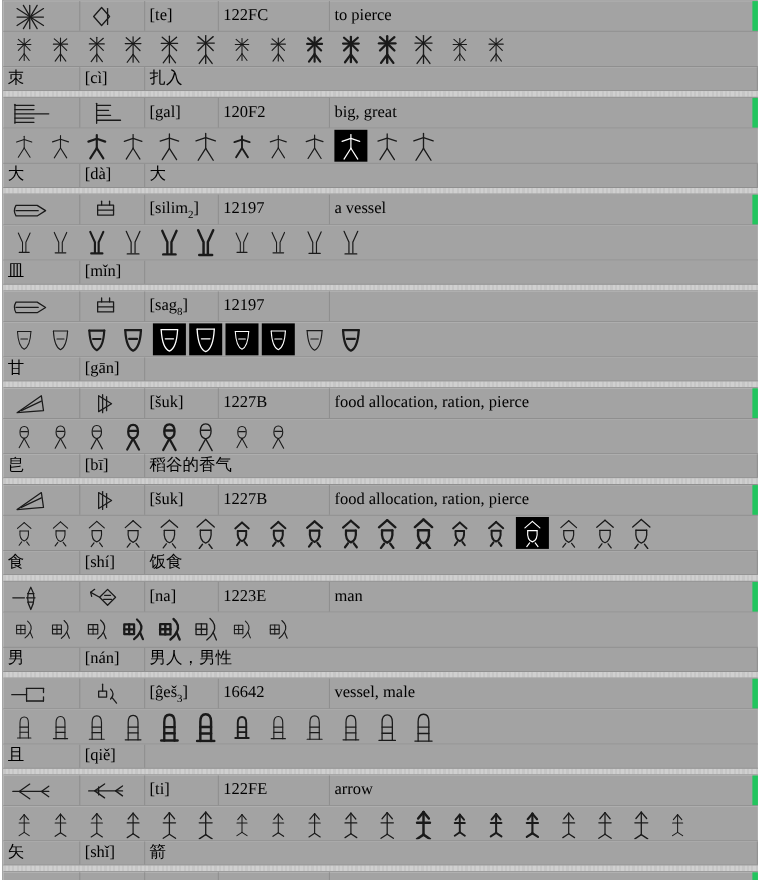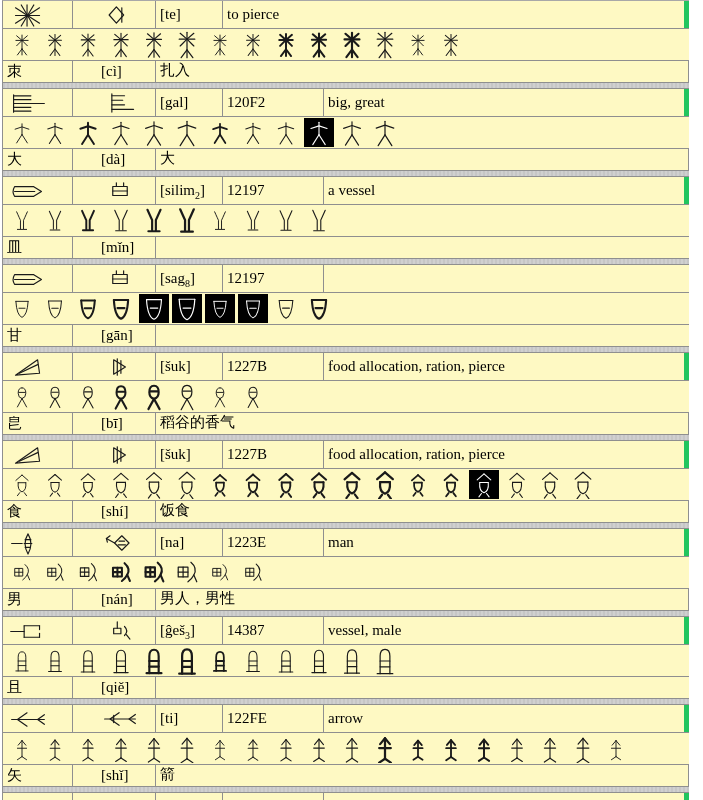--- a/index.html
+++ b/index.html
@@ -6,26 +6,26 @@
   .page {
     position:relative; width:703px; height:800px; overflow:hidden;
     background:#ffffff;
     font-family:"Liberation Serif","DejaVu Serif",serif;
     color:#000;
   }
   .doc {
     position:absolute; left:2px; top:0; width:686px;
     border-left:1px solid #8f8f8f; border-top:1px solid #a8a8a8;
   }
-  .row { display:flex; border-bottom:1px solid #8f8f8f; box-sizing:border-box; background:#fef9c3; }
+  .row { display:flex; border-bottom:1px solid #8f8f8f; box-sizing:border-box; background:#a3a3a3; }
   .cell { box-sizing:border-box; border-right:1px solid #8f8f8f; padding:1px 3px 0 4px; overflow:hidden; white-space:nowrap; }
   .header-row { height:28px; }
   .header-row .cell { font-size:15px; line-height:25px; }
   .c1 { width:70px; }
-  .c2 { width:59px;margin-left:24px; }
+  .c2 { width:59px; }
   .c3 { width:67px; }
   .c4 { width:101px; }
   .c5 { flex:1; border-right:5px solid #22c55e; }
   .c3wide { flex:1;font-family:Liberation Mono, monospace; }
   .sign-wrap { display:inline-block; margin-top:1px; }
   .glyph-row { height:32px; align-items:center; padding-left:4px; gap:3px; }
   .glyph { display:inline-flex; align-items:flex-end; justify-content:center; width:30px; height:29px; }
   .glyph.inv { background:#000; }
   .chinese-row { height:22px; }
   .chinese-row .cell { font-size:15px; line-height:19px; }
@@ -58,20 +58,21 @@
       </div>
       <div class="cell c2">
         <span class="sign-wrap sign-variant"><svg viewBox="0 0 42 26" width="38" height="24">
                   <g>
                     <path d="M17 4 L25 13 L17 22 L9 13 Z" fill="none" stroke="#1a1a1a" stroke-width="1.3" stroke-linecap="round" stroke-linejoin="round"></path>
                     <path d="M23 5 V21" fill="none" stroke="#1a1a1a" stroke-width="1.3" stroke-linecap="round" stroke-linejoin="round"></path>
                   </g>
                 </svg></span>
       </div>
       <div class="cell c3"><span>[te]</span><sub class="tsub"></sub><span></span></div>
+      <div class="cell c4">122FC</div>
       <div class="cell c5">to pierce</div>
     </div>
     <div class="row glyph-row">
             <span class="glyph">
               <svg viewBox="0 0 24 30" width="26" height="28">
                 <g transform="translate(12 15) scale(0.82) translate(-12 -15)">
                   <path d="M12 2 V28" fill="none" stroke="#1a1a1a" stroke-width="1.25" stroke-linecap="round" stroke-linejoin="round"></path>
                   <path d="M4 9 H20" fill="none" stroke="#1a1a1a" stroke-width="1.25" stroke-linecap="round" stroke-linejoin="round"></path>
                   <path d="M12 9 L5 3" fill="none" stroke="#1a1a1a" stroke-width="1.25" stroke-linecap="round" stroke-linejoin="round"></path>
                   <path d="M12 9 L19 3" fill="none" stroke="#1a1a1a" stroke-width="1.25" stroke-linecap="round" stroke-linejoin="round"></path>
@@ -1184,21 +1185,21 @@
         <span class="sign-wrap sign-variant"><svg viewBox="0 0 42 26" width="38" height="24">
                   <g>
                     <path d="M14 10 H22 V16 H14 Z" fill="none" stroke="#1a1a1a" stroke-width="1.3" stroke-linecap="round" stroke-linejoin="round"></path>
                     <path d="M18 3 V10" fill="none" stroke="#1a1a1a" stroke-width="1.3" stroke-linecap="round" stroke-linejoin="round"></path>
                     <path d="M26 8 Q31 13 26 18" fill="none" stroke="#1a1a1a" stroke-width="1.3" stroke-linecap="round" stroke-linejoin="round"></path>
                     <path d="M28 17 L32 22" fill="none" stroke="#1a1a1a" stroke-width="1.3" stroke-linecap="round" stroke-linejoin="round"></path>
                   </g>
                 </svg></span>
       </div>
       <div class="cell c3"><span>[ĝeš</span><sub class="tsub">3</sub><span>]</span></div>
-      <div class="cell c4">14387</div>
+      <div class="cell c4">16642</div>
       <div class="cell c5">vessel, male</div>
     </div>
     <div class="row glyph-row">
             <span class="glyph">
               <svg viewBox="0 0 24 30" width="26" height="28">
                 <g transform="translate(12 15) scale(0.82) translate(-12 -15)">
                   <path d="M7 28 V10 Q7 3 12 3 Q17 3 17 10 V28" fill="none" stroke="#1a1a1a" stroke-width="1.25" stroke-linecap="round" stroke-linejoin="round"></path>
                   <path d="M7 15 H17" fill="none" stroke="#1a1a1a" stroke-width="1.25" stroke-linecap="round" stroke-linejoin="round"></path>
                   <path d="M7 21 H17" fill="none" stroke="#1a1a1a" stroke-width="1.25" stroke-linecap="round" stroke-linejoin="round"></path>
                   <path d="M4 28 H20" fill="none" stroke="#1a1a1a" stroke-width="1.25" stroke-linecap="round" stroke-linejoin="round"></path>

